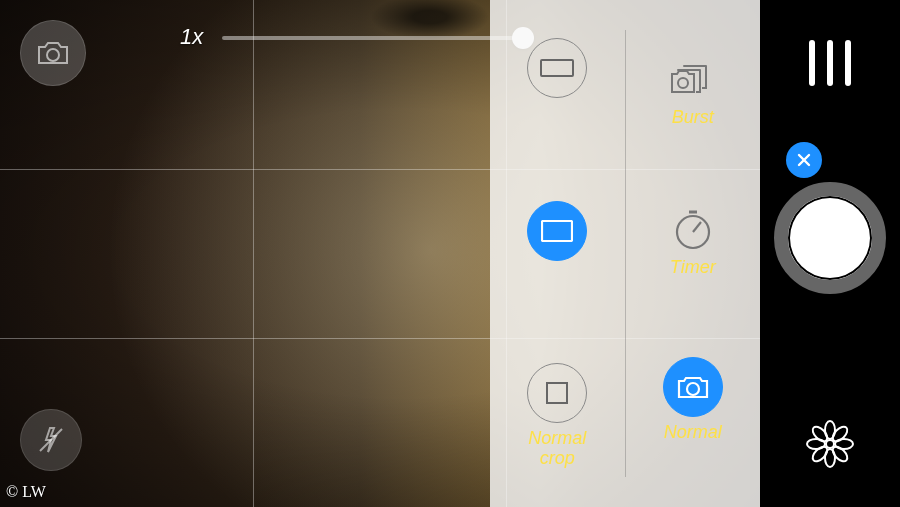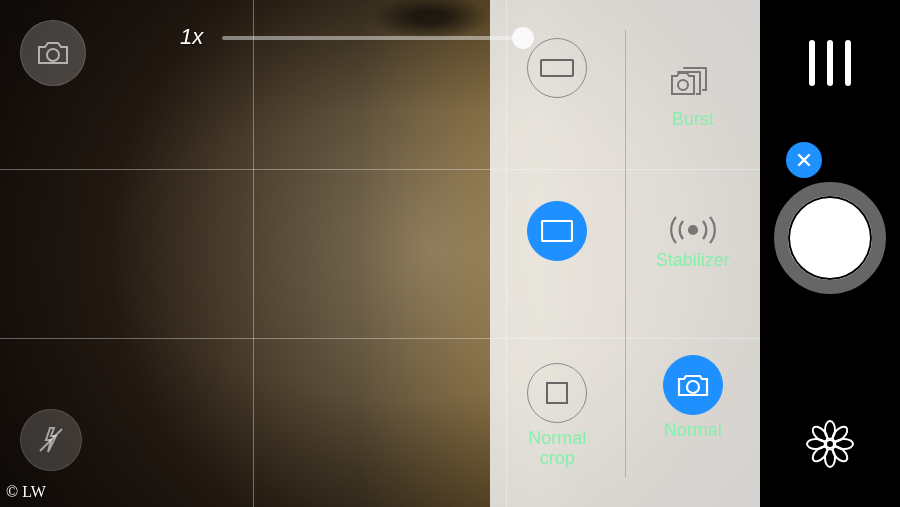--- a/index.html
+++ b/index.html
@@ -52,21 +52,21 @@
   }
   .col.left { border-right: 1px solid rgba(100,100,100,0.35); margin: 30px 0; padding: 0; justify-content: space-between; }
   .col.left .cell { margin: 8px 0; }
   .cell { display: flex; flex-direction: column; align-items: center; gap: 6px; }
   .cell .circ {
     width: 60px; height: 60px; border-radius: 50%;
     border: 1.5px solid #8a8a8a; display: flex; align-items: center; justify-content: center;
     color: #666; background: transparent;
   }
   .cell .circ.selected { background: #1e90ff; border-color: #1e90ff; color: #fff; }
-  .cell .label { color: #86efac; font-size: 18px; text-align: center; line-height: 1.1; }
+  .cell .label { color: #fde047; font-size: 18px; font-style: italic; text-align: center; line-height: 1.1; }
 
   
   .rightbar {
     position: absolute; right: 0; top: 0; width: 140px; height: 507px; background: #000;
   }
   .bars3 { position: absolute; left: 50%; top: 40px; transform: translateX(-50%); display: flex; gap: 12px; }
   .bars3 span { width: 6px; height: 46px; border-radius: 3px; background: #fff; }
   .close-x {
     position: absolute; left: 26px; top: 142px; width: 36px; height: 36px; border-radius: 50%;
     background: #1e90ff; display: flex; align-items: center; justify-content: center; color: #fff;
@@ -158,31 +158,29 @@
       <div class="cell">
         <svg width="54" height="42" viewBox="0 0 54 42" fill="none" stroke="#777" stroke-width="2">
           <path d="M6 14 h5 l2 -3 h8 l2 3 h5 v18 h-22 z"></path>
           <circle cx="17" cy="23" r="5"></circle>
           <path d="M12 10 h22 M18 6 h22" stroke-linecap="round"></path>
           <path d="M34 10 v22 h-4 M40 6 v22 h-4"></path>
         </svg>
         <div class="label">Burst</div>
       </div>
 
-
-      <div class="cell">
-        <svg width="56" height="30" viewBox="0 0 56 30" fill="none" stroke="#777" stroke-width="2.2">
-          <circle cx="28" cy="15" r="4" fill="#777"></circle>
-          <path d="M18 6 a14 14 0 0 0 0 18"></path>
-          <path d="M38 6 a14 14 0 0 1 0 18"></path>
-          <path d="M11 2 a20 20 0 0 0 0 26"></path>
-          <path d="M45 2 a20 20 0 0 1 0 26"></path>
+      <div class="cell">
+        <svg width="44" height="44" viewBox="0 0 44 44" fill="none" stroke="#777" stroke-width="2.2">
+          <circle cx="22" cy="24" r="16"></circle>
+          <line x1="22" y1="24" x2="30" y2="14"></line>
+          <line x1="18" y1="4" x2="26" y2="4" stroke-width="3"></line>
         </svg>
-        <div class="label">Stabilizer</div>
-      </div>
+        <div class="label">Timer</div>
+      </div>
+
 
       <div class="cell">
         <div class="circ selected" style="width:60px;height:60px;">
           <svg width="34" height="26" viewBox="0 0 34 26" fill="none" stroke="currentColor" stroke-width="2.2">
             <path d="M3 7 h5 l2 -3 h14 l2 3 h5 v16 h-28 z"></path>
             <circle cx="17" cy="15" r="6"></circle>
           </svg>
         </div>
         <div class="label">Normal</div>
       </div>

